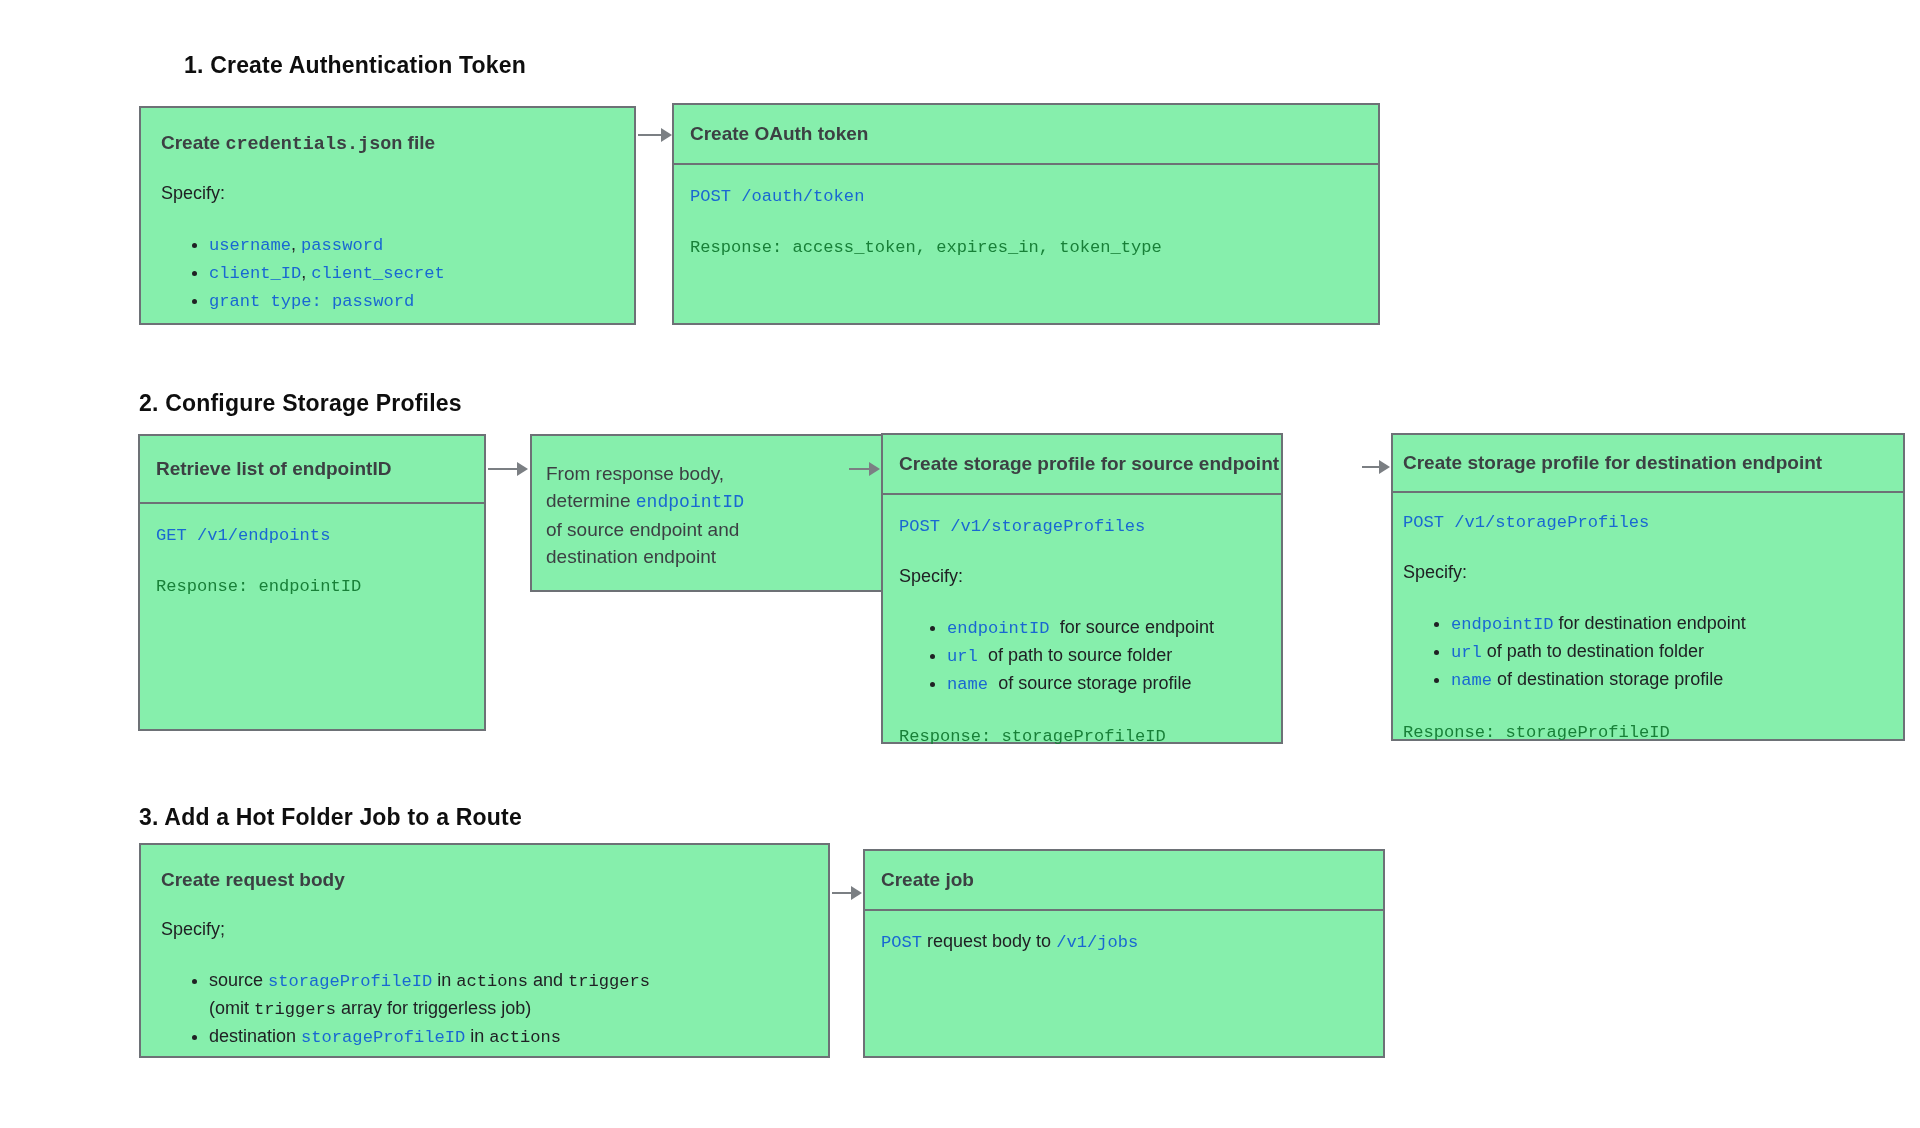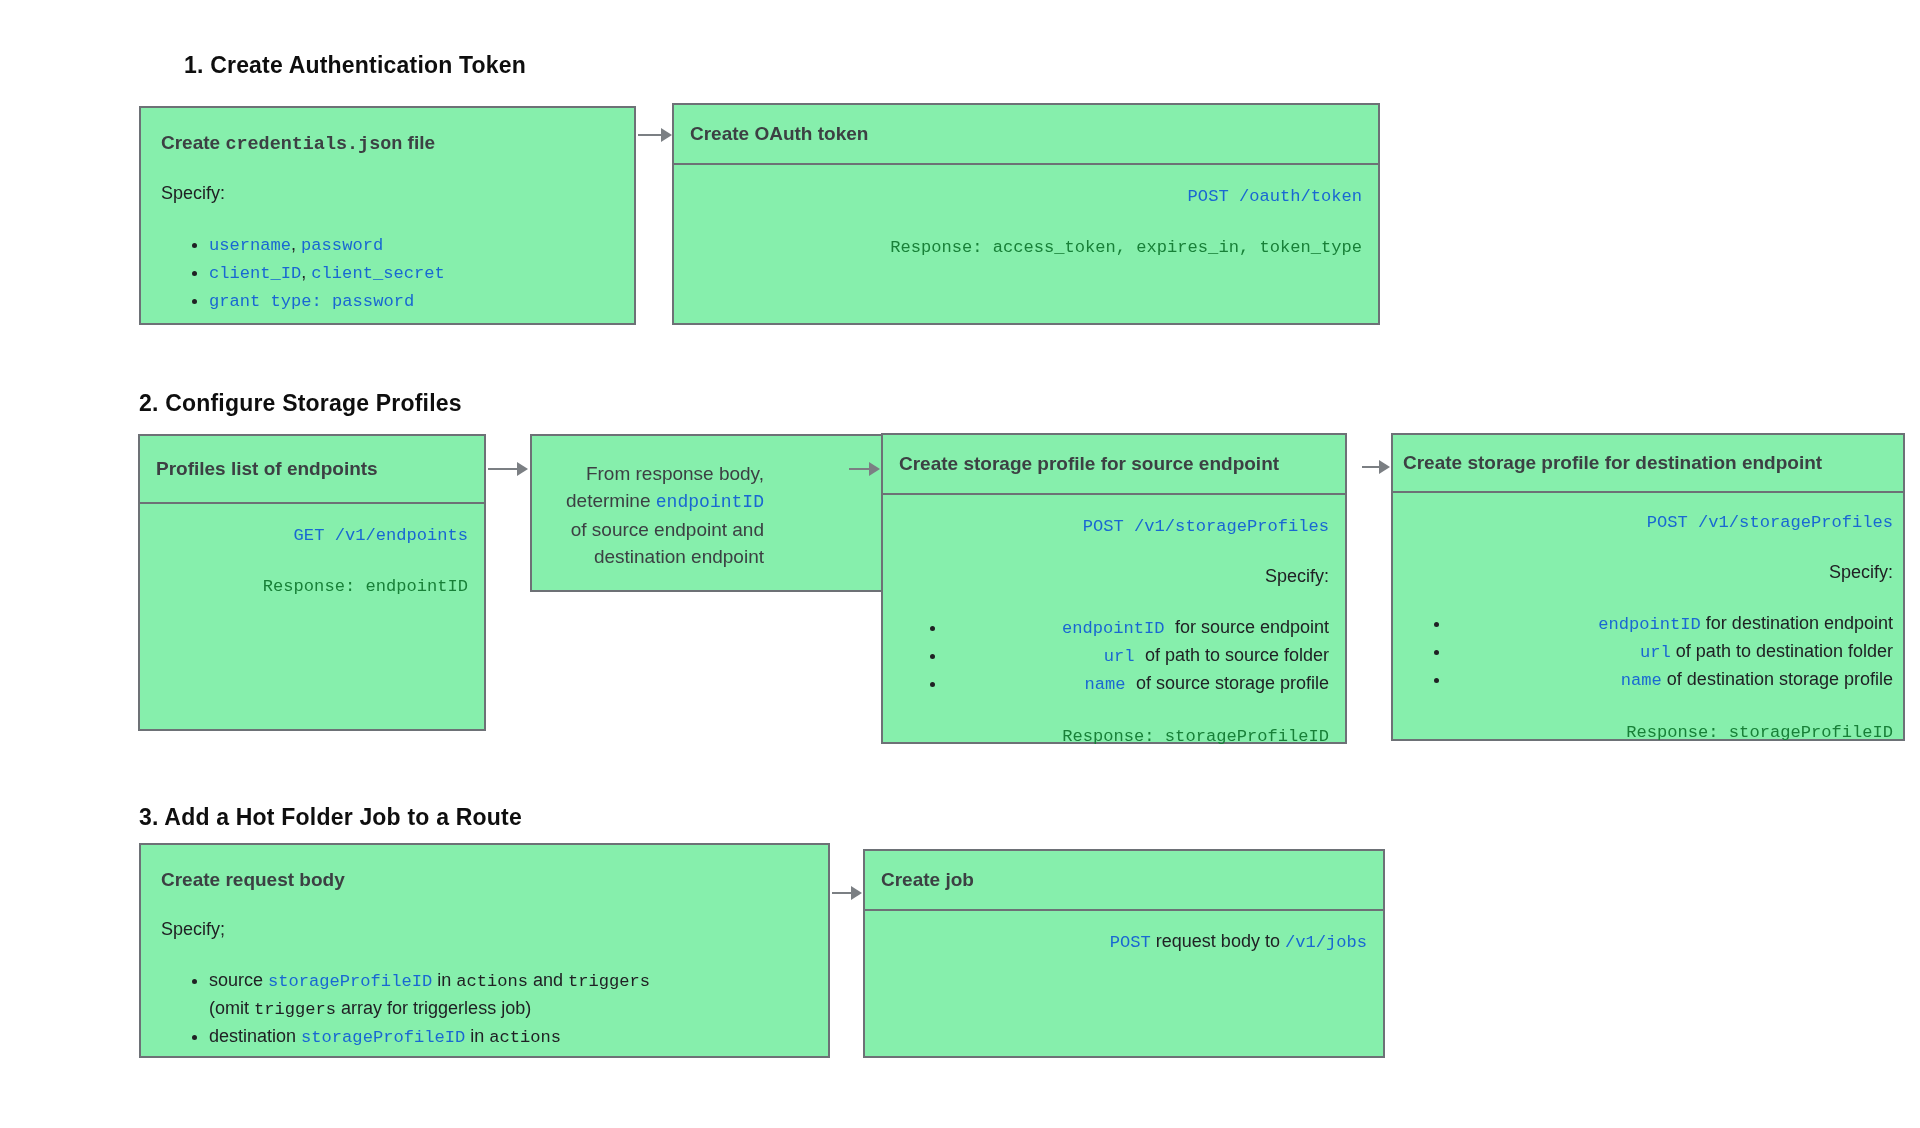--- a/index.html
+++ b/index.html
@@ -28,21 +28,21 @@
     height: 60px;
     display: flex;
     align-items: center;
     padding: 0 16px;
     border-bottom: 2px solid #6d7176;
     font-size: 19px;
     font-weight: 700;
     color: #3c4043;
     white-space: nowrap;
   }
-  .box-body { padding: 18px 16px 0; font-size: 18px; text-align: right; }
+  .box-body { padding: 18px 16px 0; font-size: 18px; }
   .tight .box-header { padding: 0 10px; }
   .tight .box-body { padding: 16px 10px 0; }
   .plain-content { padding: 24px 20px 0; font-size: 18px; }
   .plain-title {
     font-size: 19px;
     font-weight: 700;
     color: #3c4043;
     margin: 0 0 26px;
     white-space: nowrap;
   }
@@ -110,39 +110,39 @@
         <p class="line"><span class="seg-green">Response: access_token, expires_in, token_type</span></p>
       </div>
   </div>
 </div>
 
 <div>
   <h2 class="section-title" style="left:139px; top:390px;">2. Configure Storage Profiles</h2>
 
   <div class="box" style="left:138px; top:434px; width:348px; height:297px;">
     <div class="box-header" style="height:68px;">
-        <span class="seg-sansbold">Profiles list of endpoints</span>
+        <span class="seg-sansbold">Retrieve list of endpointID</span>
       </div>
     <div class="box-body">
         <p class="line"><span class="seg-blue">GET /v1/endpoints</span></p>
         <p class="line"><span class="seg-green">Response: endpointID</span></p>
       </div>
   </div>
 
   <div class="arrow" style="left:488px; top:468px; width:30px;"></div>
 
   <div class="box note" style="left:530px; top:434px; width:382px; height:158px;">
     <div class="box-body">
         <p class="line"><span class="seg-sans">From response body, determine </span><span class="seg-blue">endpointID</span><span class="seg-sans"> of source endpoint and destination endpoint</span></p>
       </div>
   </div>
 
   <div class="arrow" style="left:849px; top:468px; width:21px;"></div>
 
-  <div class="box" style="left:881px; top:433px; width:466px; height:311px;">
+  <div class="box" style="left:881px; top:433px; width:402px; height:311px;">
     <div class="box-header">
         <span class="seg-sansbold">Create storage profile for source endpoint</span>
       </div>
     <div class="box-body">
         <p class="line"><span class="seg-blue">POST /v1/storageProfiles</span></p>
         <p class="line"><span class="seg-sans">Specify:</span></p>
         <ul class="blist">
           <li><span class="seg-blue">endpointID </span><span class="seg-sans"> for source endpoint</span></li>
           <li><span class="seg-blue">url </span><span class="seg-sans"> of path to source folder</span></li>
           <li><span class="seg-blue">name </span><span class="seg-sans"> of source storage profile</span></li>

